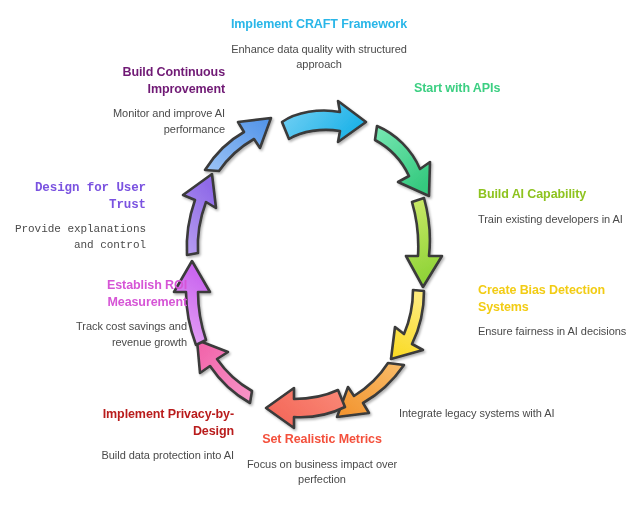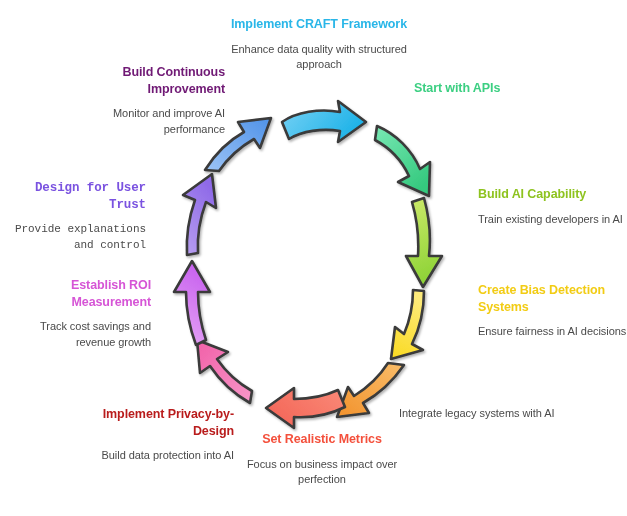--- a/index.html
+++ b/index.html
@@ -232,21 +232,21 @@
   <div class="step-label align-center" style="left:237px; top:431px; width:170px;">
     <p class="step-title" style="color:#f4503c">Set Realistic Metrics</p>
     <p class="step-desc">Focus on business impact over perfection</p>
   </div>
 
   <div class="step-label align-right" style="left:68px; top:406px; width:166px;">
     <p class="step-title" style="color:#b91c1c">Implement Privacy-by-Design</p>
     <p class="step-desc">Build data protection into AI</p>
   </div>
 
-  <div class="step-label align-right" style="left:0px; top:277px; width:151px;">
+  <div class="step-label align-right" style="left:0px; top:277px; width:151px;padding-left:36px;">
     <p class="step-title" style="color:#d655d6">Establish ROI Measurement</p>
     <p class="step-desc">Track cost savings and revenue growth</p>
   </div>
 
   <div class="step-label align-right" style="left:0px; top:180px; width:146px;font-family:Liberation Mono, monospace;">
     <p class="step-title" style="color:#7a52e0">Design for User Trust</p>
     <p class="step-desc">Provide explanations and control</p>
   </div>
 
   <div class="step-label align-right" style="left:60px; top:64px; width:165px;">

